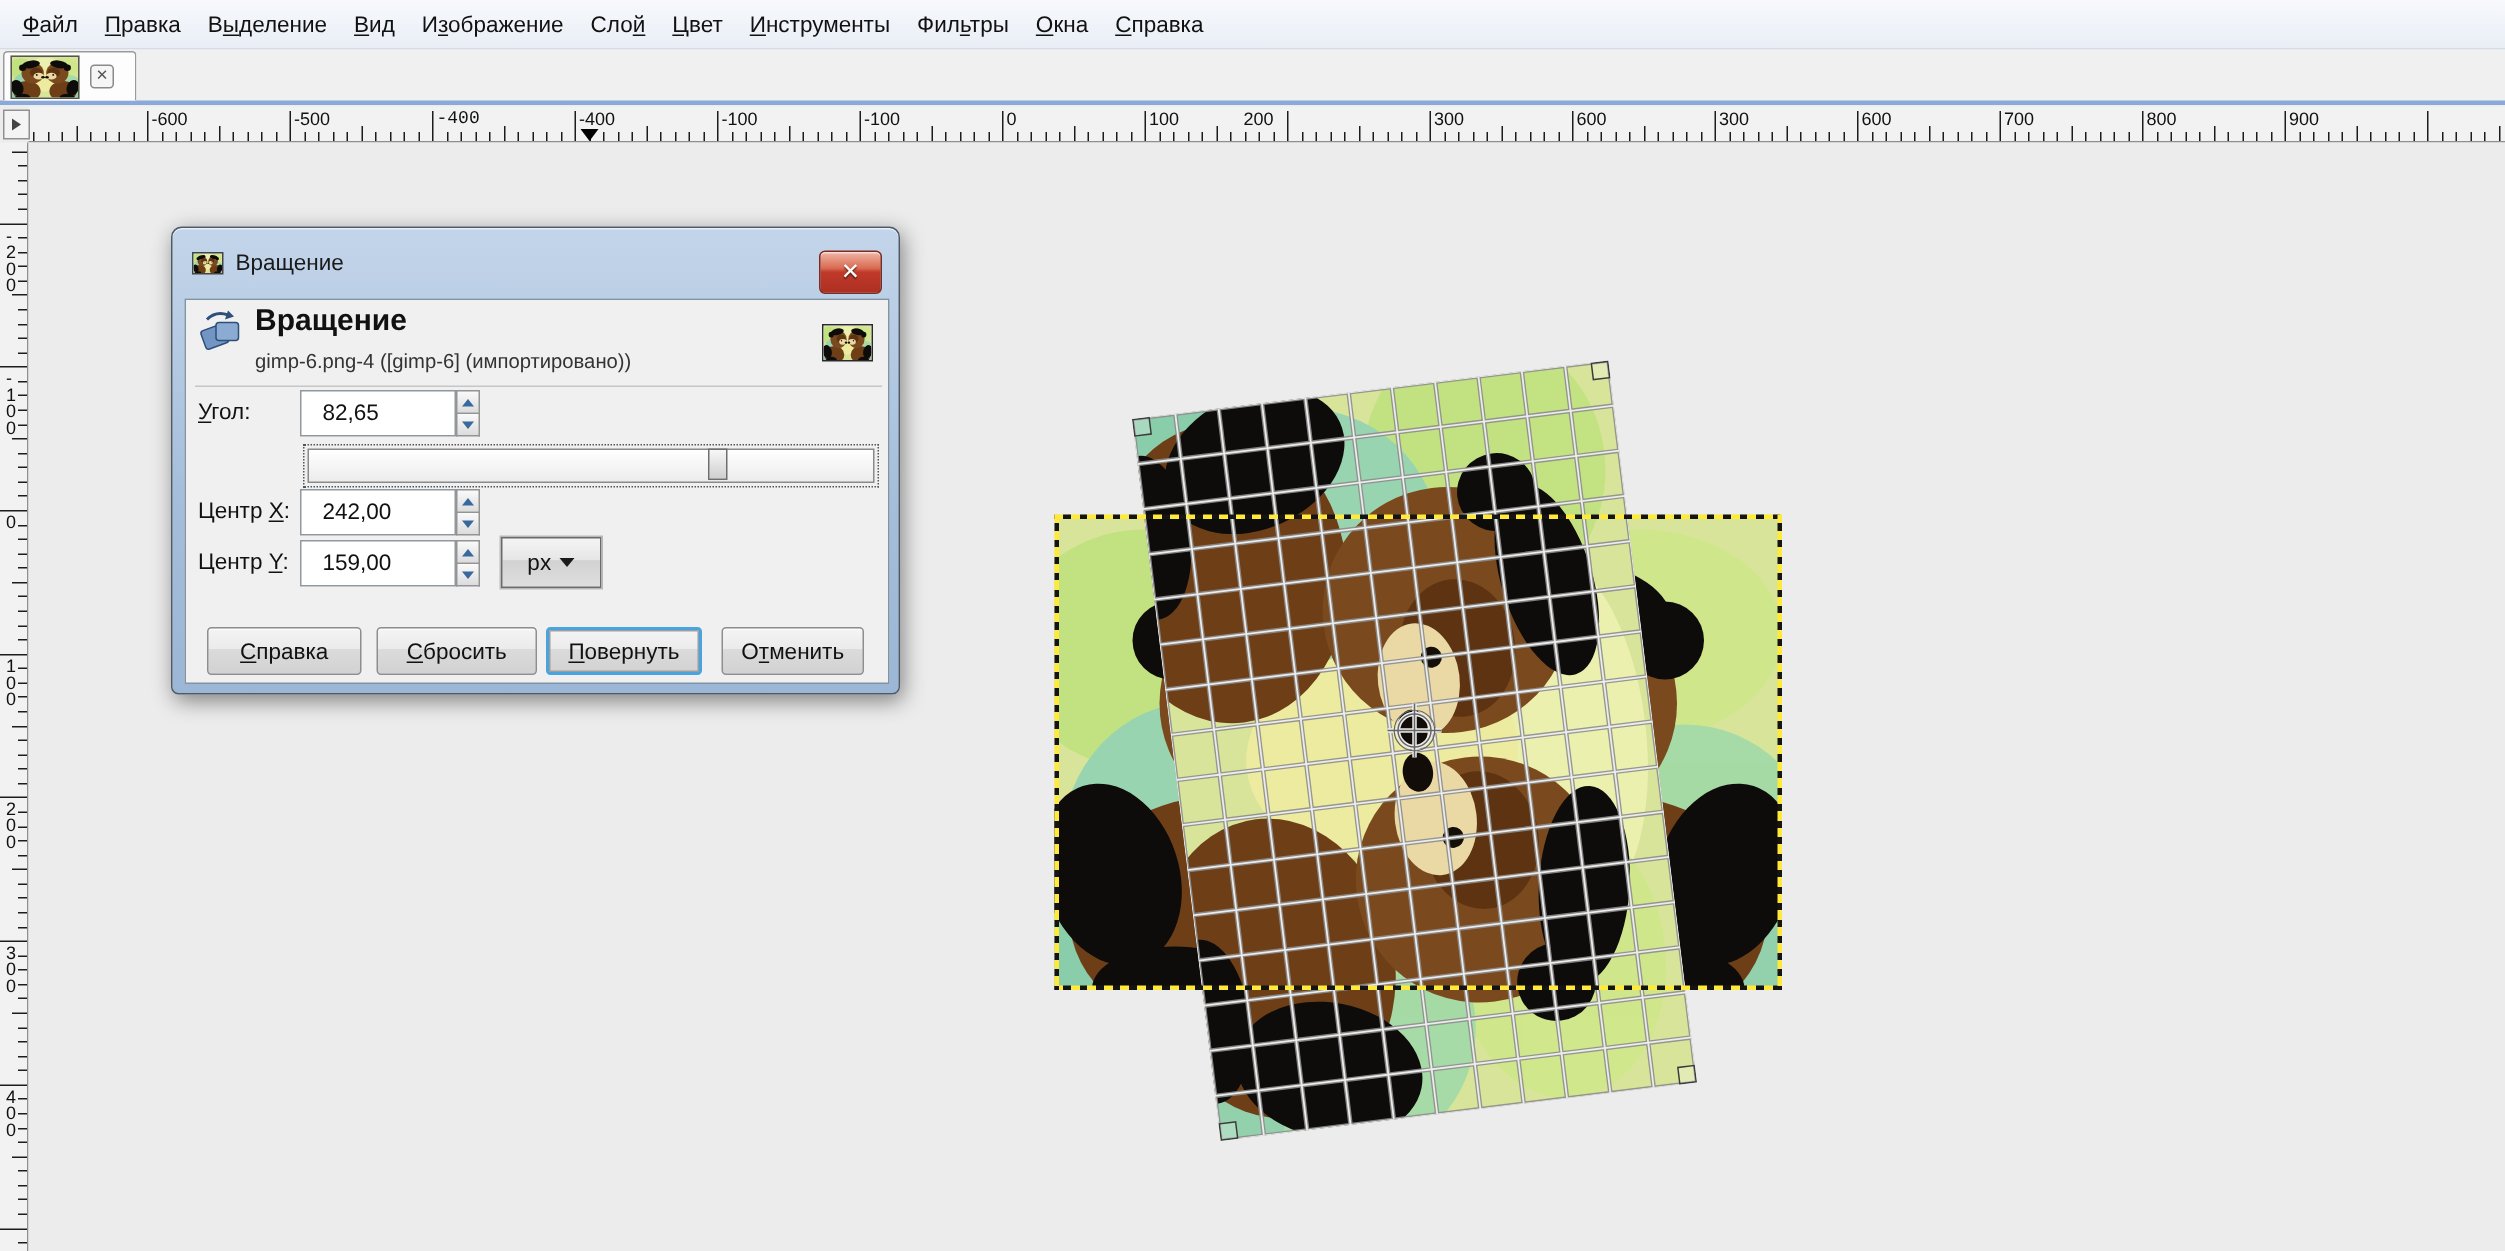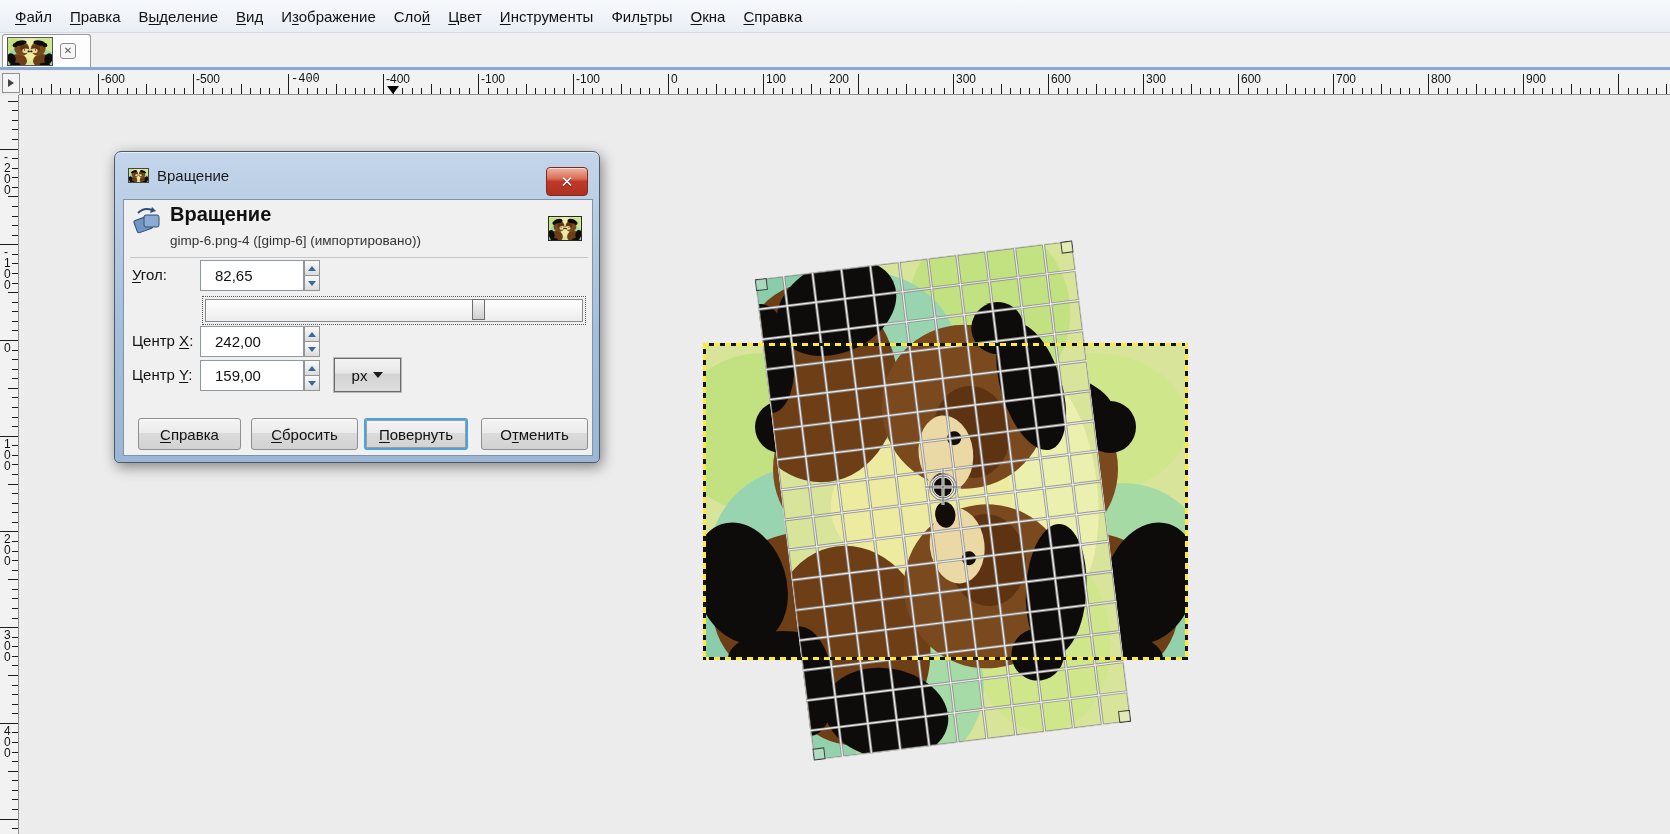--- a/index.html
+++ b/index.html
@@ -633,17 +633,17 @@
 
       <div class="unit-btn">
         <span>px</span>
         <span class="caret-dn"></span>
       </div>
 
       <div class="btn-row" id="btn-row">
           <div class="w7btn" style="left: 14px; width: 103px;"><u>С</u>правка</div>
           <div class="w7btn" style="left: 127px; width: 107px;"><u>С</u>бросить</div>
           <div class="w7btn default" style="left: 240px; width: 104px;"><u>П</u>овернуть</div>
-          <div class="w7btn" style="left: 357px; width: 107px;">О<u>т</u>менить</div>
+          <div class="w7btn" style="left: 357px; width: 95px;">О<u>т</u>менить</div>
         </div>
     </div>
   </div>
 </div>
 
 </body></html>

